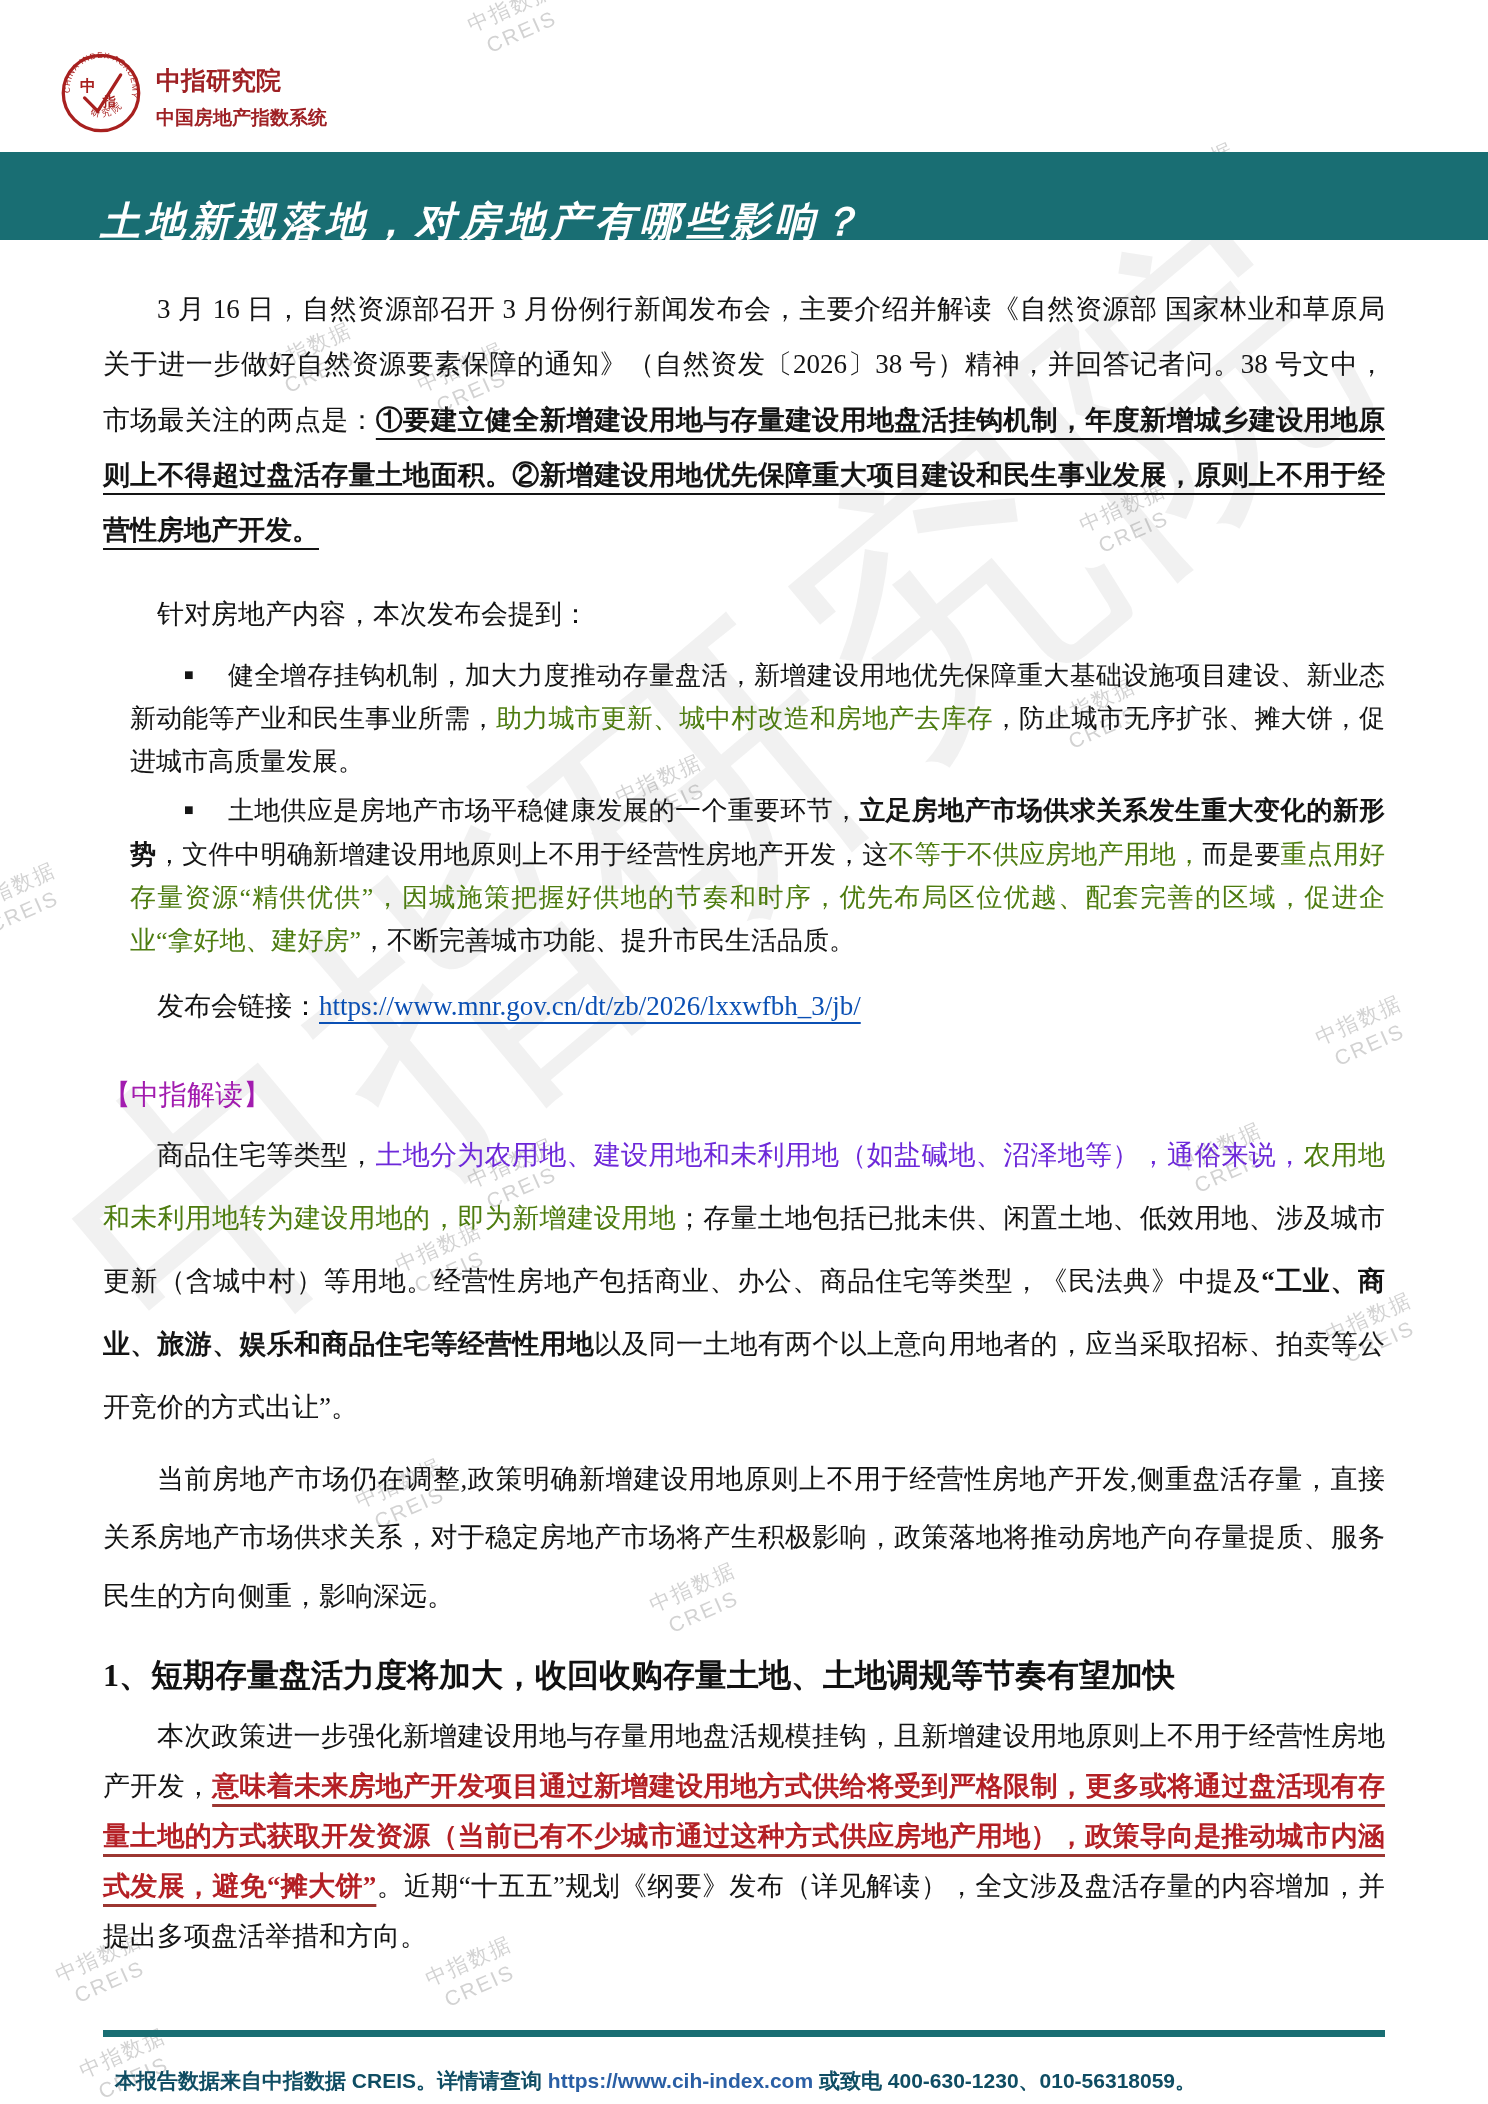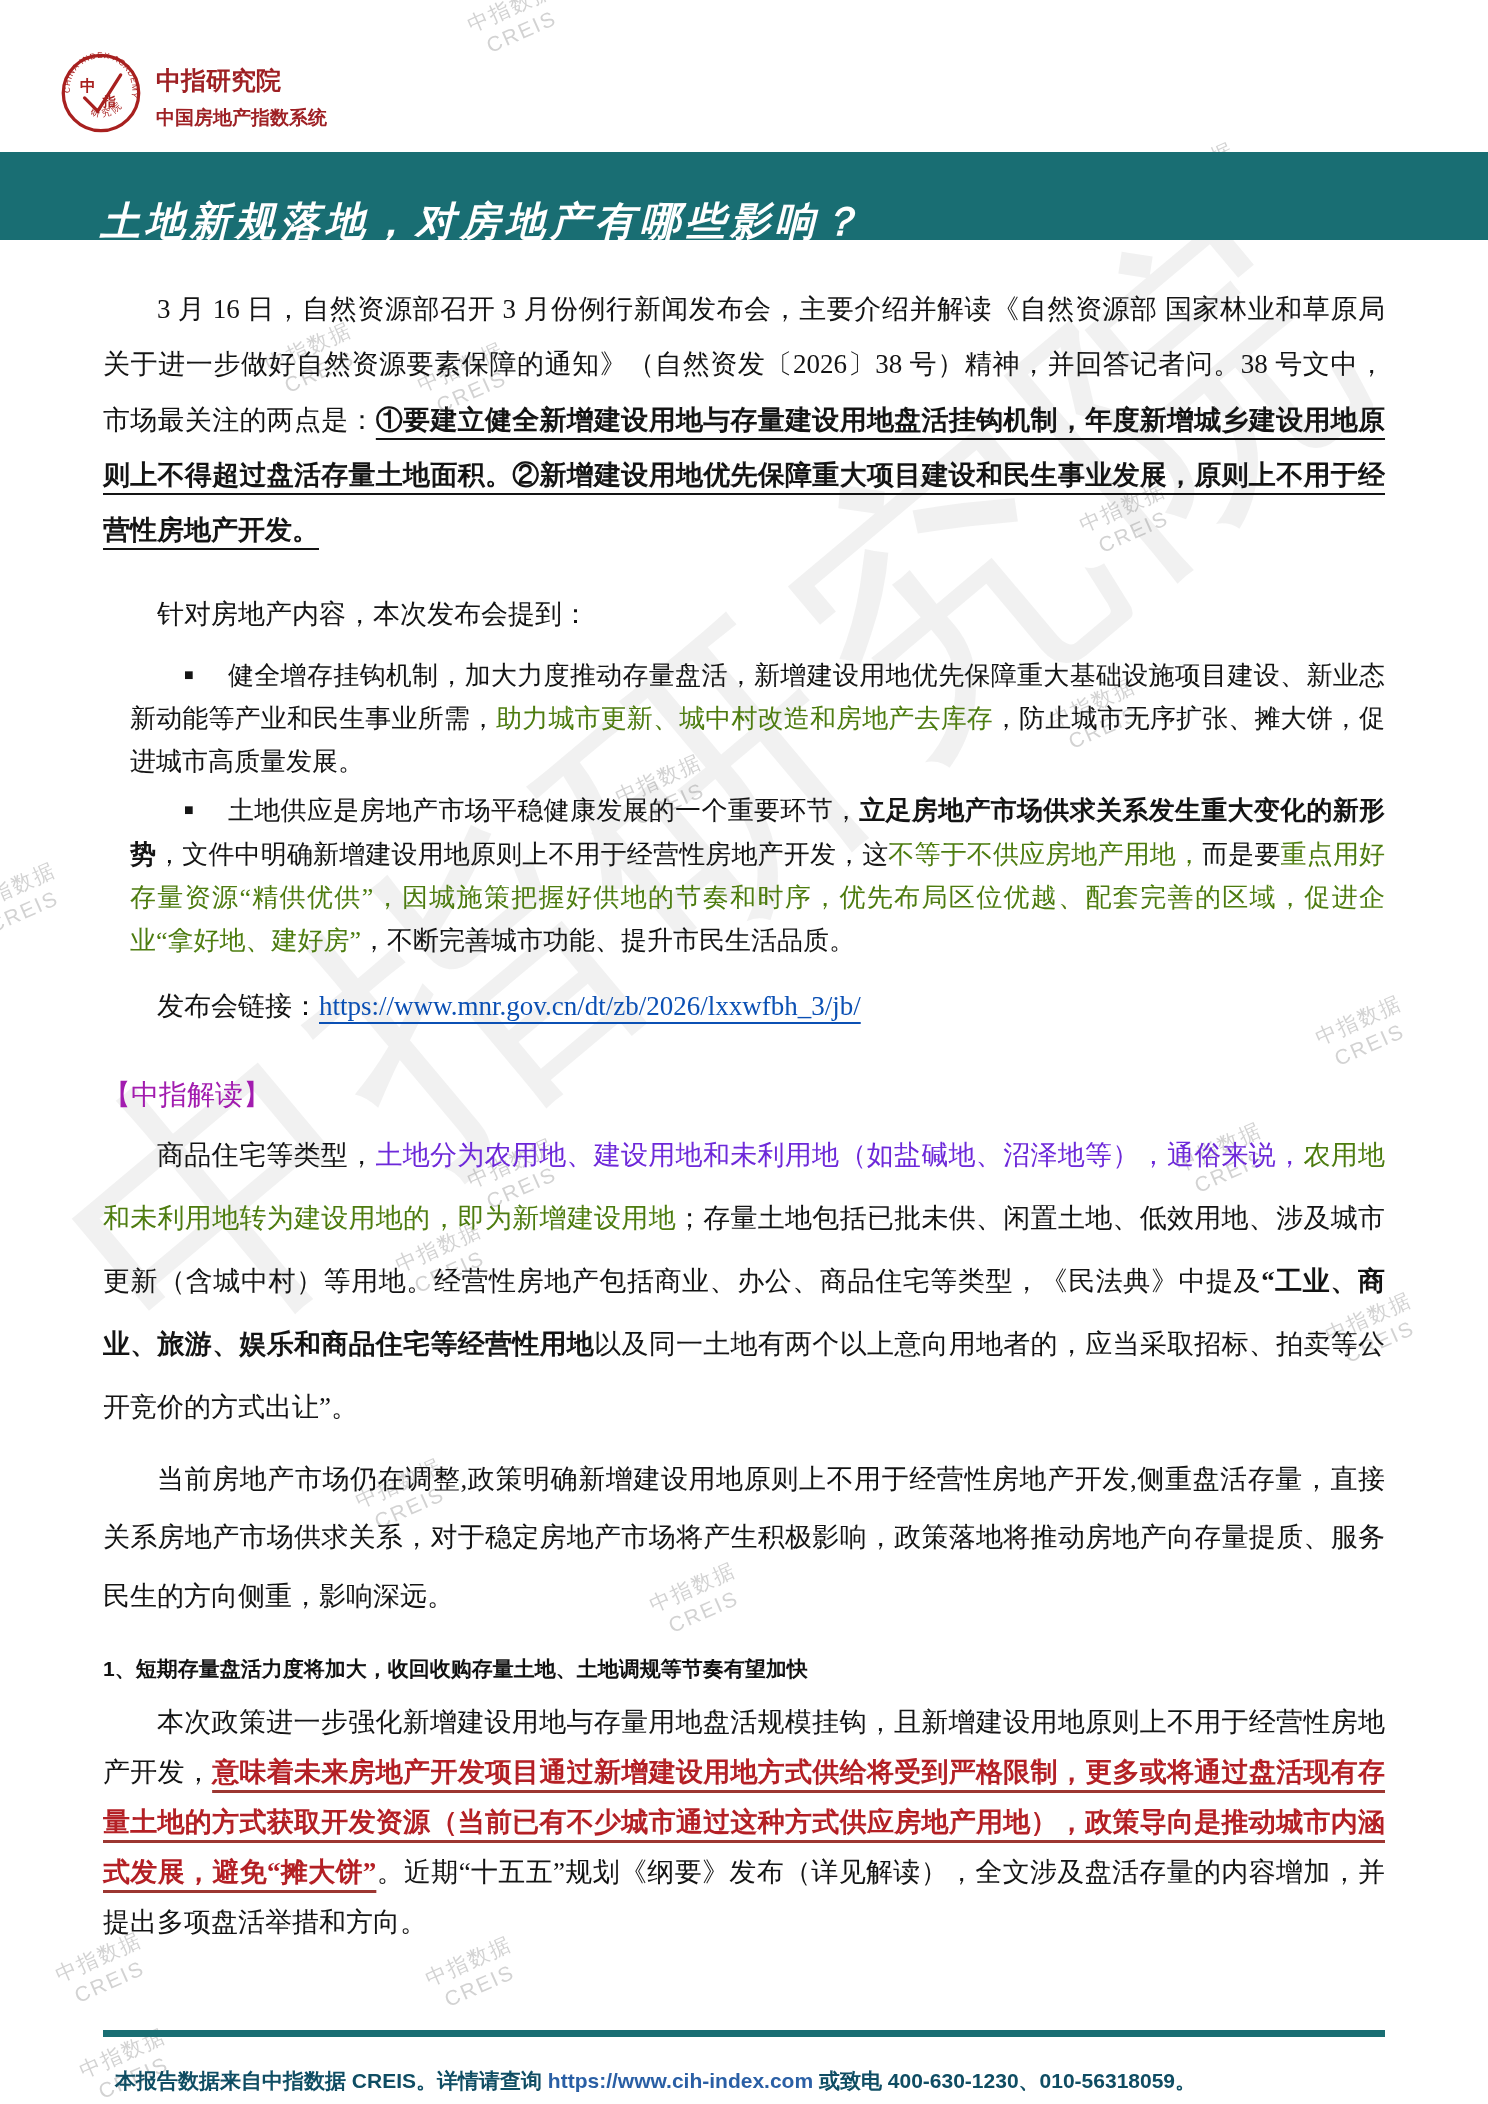--- a/index.html
+++ b/index.html
@@ -46,22 +46,22 @@
   .p2 { margin-top:34px; line-height:1.6; }
   .bullets { margin-top:18px; }
   .bullet { font-size:26px; line-height:1.66; text-align:justify; margin:0 0 6px 0;
     padding-left:27px; text-indent:54px; }
   .marker { font-size:16px; margin-right:34px; vertical-align:4px; }
   .linkline { margin-top:22px; font-size:27px; line-height:1.7; text-indent:2em; margin-bottom:0; }
   .press-link { color:#0b50b4; text-decoration:underline; text-underline-offset:7px; }
   .tag { margin:44px 0 0 0; font-size:28px; color:#a21caf; line-height:1.5; }
   .p3 { margin-top:8px;  line-height:2.33; }
   .p4 { margin-top:12px; line-height:2.15; }
-  .h1 { margin:30px 0 16px 0; font-family:Liberation Sans, sans-serif; font-weight:bold;
-    font-size:21px; color:#111; line-height:1.3; }
+  .h1 { margin:30px 0 16px 0; font-family:Liberation Serif, serif; font-weight:bold;
+    font-size:32px; color:#111; line-height:1.3; }
   .p5 { margin-top:16px; line-height:1.85; }
 
   
   .run-n  { }
   .run-b  { font-weight:bold; }
   .run-bu { font-weight:bold; text-decoration:underline; text-underline-offset:9px; text-decoration-thickness:2px; }
   .run-r  { color:#6d28d9; }
   .run-rb { color:#4d7c0f; font-weight:normal; }
   .run-rbu{ color:#b42025; font-weight:bold; text-decoration:underline;
             text-underline-offset:9px; text-decoration-thickness:2.5px; text-decoration-color:#9c3631; }

